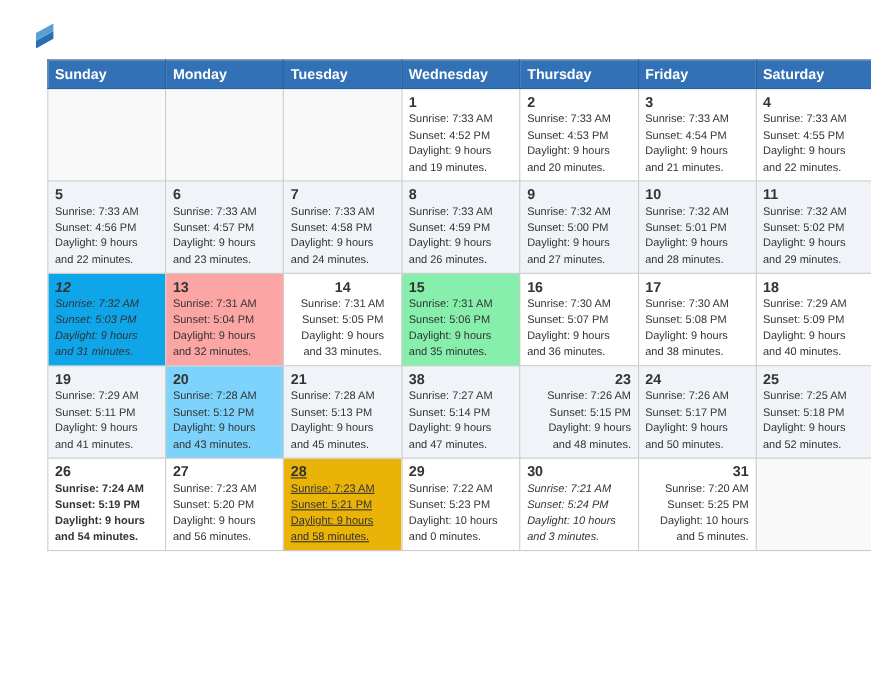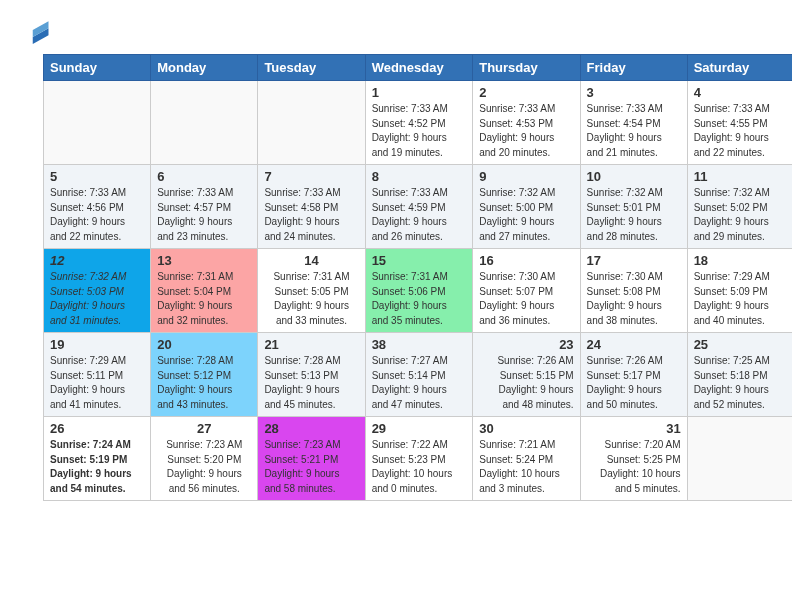--- a/index.html
+++ b/index.html
@@ -323,44 +323,44 @@
           </td>
         </tr>
         <tr>
           <td style="background: rgb(255, 255, 255);">
             <span class="day-num">26</span>
             <div class="day-info" style="white-space: pre-line; font-weight: bold;">Sunrise: 7:24 AM
 Sunset: 5:19 PM
 Daylight: 9 hours
 and 54 minutes.</div>
           </td>
-          <td style="background: rgb(255, 255, 255); text-align: center;">
+          <td style="background: rgb(255, 255, 255);">
             <span class="day-num">27</span>
             <div class="day-info" style="white-space: pre-line;">Sunrise: 7:23 AM
 Sunset: 5:20 PM
 Daylight: 9 hours
 and 56 minutes.</div>
           </td>
-          <td style="background: #d946ef;">
+          <td style="background: #eab308; text-decoration: underline;">
             <span class="day-num">28</span>
             <div class="day-info" style="white-space: pre-line;">Sunrise: 7:23 AM
 Sunset: 5:21 PM
 Daylight: 9 hours
 and 58 minutes.</div>
           </td>
           <td style="background: rgb(255, 255, 255);">
             <span class="day-num">29</span>
             <div class="day-info" style="white-space: pre-line;">Sunrise: 7:22 AM
 Sunset: 5:23 PM
 Daylight: 10 hours
 and 0 minutes.</div>
           </td>
           <td style="background: rgb(255, 255, 255);">
             <span class="day-num">30</span>
-            <div class="day-info" style="white-space: pre-line;">Sunrise: 7:21 AM
+            <div class="day-info" style="white-space: pre-line; font-style: italic;">Sunrise: 7:21 AM
 Sunset: 5:24 PM
 Daylight: 10 hours
 and 3 minutes.</div>
           </td>
           <td style="background: rgb(255, 255, 255); text-align: right;">
             <span class="day-num">31</span>
             <div class="day-info" style="white-space: pre-line;">Sunrise: 7:20 AM
 Sunset: 5:25 PM
 Daylight: 10 hours
 and 5 minutes.</div>

